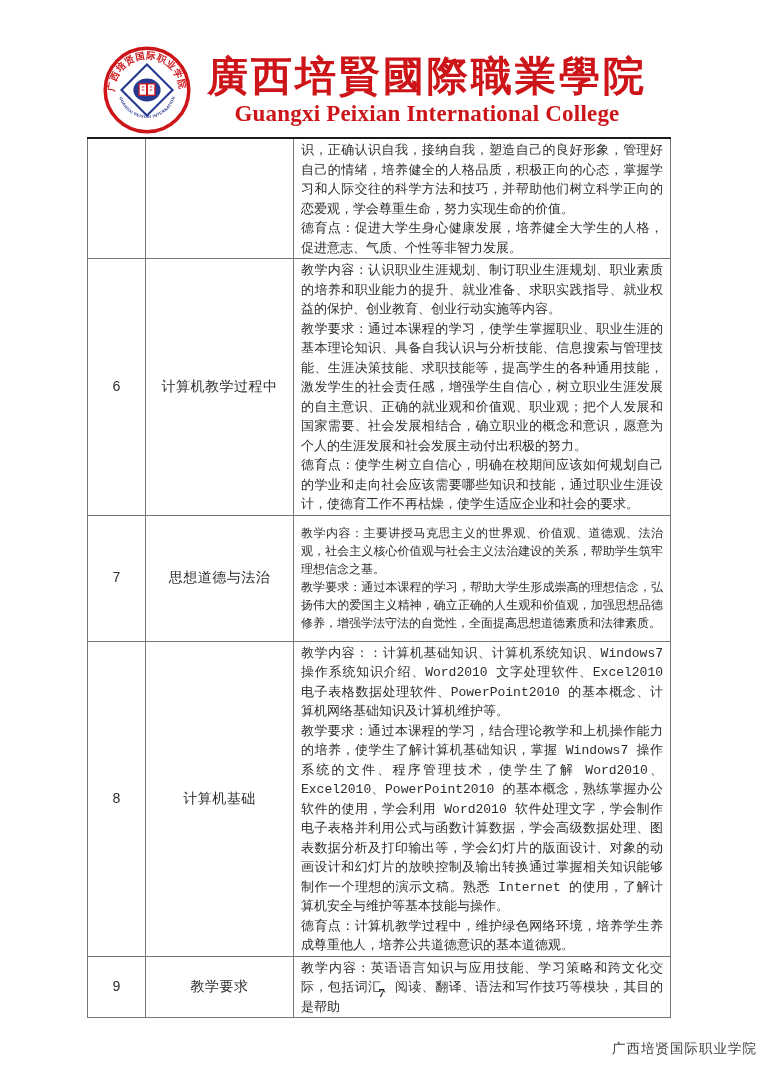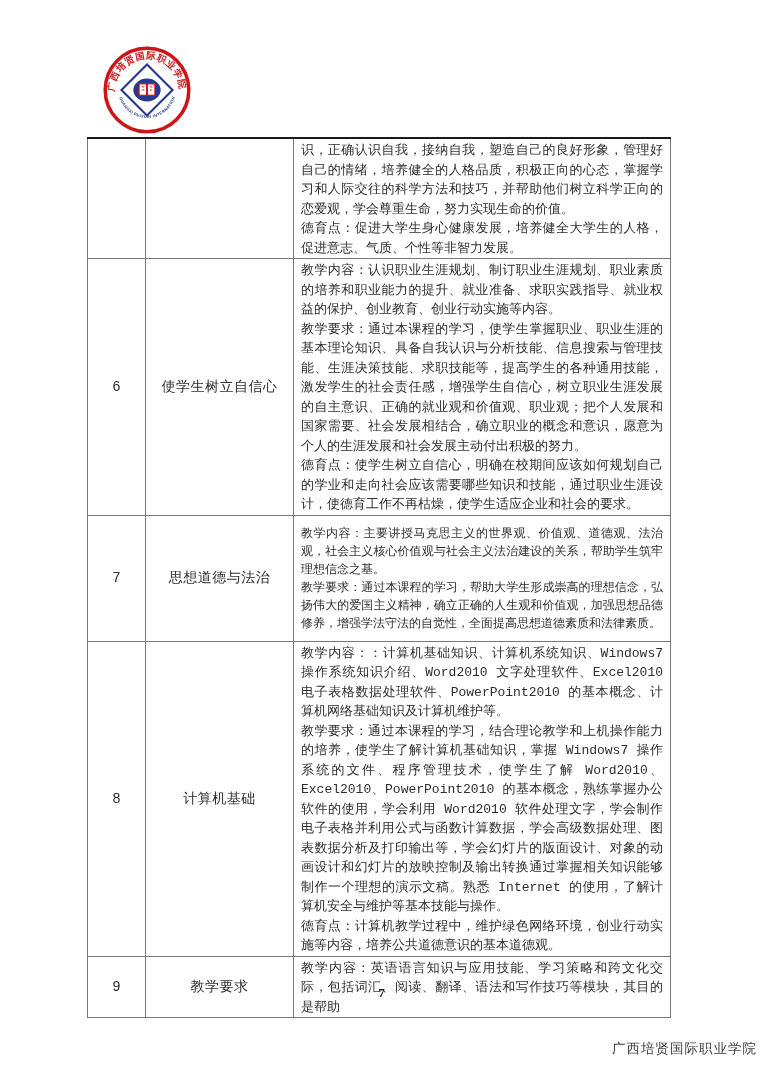--- a/index.html
+++ b/index.html
@@ -108,61 +108,65 @@
         <g>
           <rect x="41" y="43" width="8.6" height="13" fill="#ffffff" stroke="#cd1519" stroke-width="1.4"></rect>
           <rect x="50.4" y="43" width="8.6" height="13" fill="#ffffff" stroke="#cd1519" stroke-width="1.4"></rect>
           <line x1="44" y1="46.5" x2="47" y2="46.5" stroke="#cd1519" stroke-width="1"></line>
           <line x1="53" y1="46.5" x2="56" y2="46.5" stroke="#cd1519" stroke-width="1"></line>
           <line x1="44" y1="50" x2="47" y2="50" stroke="#cd1519" stroke-width="1"></line>
           <line x1="53" y1="50" x2="56" y2="50" stroke="#cd1519" stroke-width="1"></line>
         </g>
       </svg>
     </div>
+    <div class="titles">
+      <div class="title-zh">廣西培賢國際職業學院</div>
+      <div class="title-en">Guangxi Peixian International College</div>
+    </div>
   </div>
 
   <table class="course">
     <colgroup>
         <col style="width:58px">
         <col style="width:148px">
         <col style="width:377px">
       </colgroup>
     <tbody>
       <tr class="r0">
         <td class="c-no"></td>
         <td class="c-name"></td>
         <td class="c-body">
           <p class="para">识，正确认识自我，接纳自我，塑造自己的良好形象，管理好自己的情绪，培养健全的人格品质，积极正向的心态，掌握学习和人际交往的科学方法和技巧，并帮助他们树立科学正向的恋爱观，学会尊重生命，努力实现生命的价值。</p>
           <p class="para">德育点：促进大学生身心健康发展，培养健全大学生的人格，促进意志、气质、个性等非智力发展。</p>
         </td>
       </tr>
       <tr class="r1">
         <td class="c-no">6</td>
-        <td class="c-name">使学生树立自信心</td>
+        <td class="c-name">计算机教学过程中</td>
         <td class="c-body">
           <p class="para">教学内容：认识职业生涯规划、制订职业生涯规划、职业素质的培养和职业能力的提升、就业准备、求职实践指导、就业权益的保护、创业教育、创业行动实施等内容。</p>
           <p class="para">教学要求：通过本课程的学习，使学生掌握职业、职业生涯的基本理论知识、具备自我认识与分析技能、信息搜索与管理技能、生涯决策技能、求职技能等，提高学生的各种通用技能，激发学生的社会责任感，增强学生自信心，树立职业生涯发展的自主意识、正确的就业观和价值观、职业观；把个人发展和国家需要、社会发展相结合，确立职业的概念和意识，愿意为个人的生涯发展和社会发展主动付出积极的努力。</p>
           <p class="para">德育点：使学生树立自信心，明确在校期间应该如何规划自己的学业和走向社会应该需要哪些知识和技能，通过职业生涯设计，使德育工作不再枯燥，使学生适应企业和社会的要求。</p>
         </td>
       </tr>
       <tr class="r2 dense">
         <td class="c-no">7</td>
         <td class="c-name">思想道德与法治</td>
         <td class="c-body">
           <p class="para">教学内容：主要讲授马克思主义的世界观、价值观、道德观、法治观，社会主义核心价值观与社会主义法治建设的关系，帮助学生筑牢理想信念之基。</p>
           <p class="para">教学要求：通过本课程的学习，帮助大学生形成崇高的理想信念，弘扬伟大的爱国主义精神，确立正确的人生观和价值观，加强思想品德修养，增强学法守法的自觉性，全面提高思想道德素质和法律素质。</p>
         </td>
       </tr>
       <tr class="r3">
         <td class="c-no">8</td>
         <td class="c-name">计算机基础</td>
         <td class="c-body">
           <p class="para">教学内容：：计算机基础知识、计算机系统知识、Windows7 操作系统知识介绍、Word2010 文字处理软件、Excel2010 电子表格数据处理软件、PowerPoint2010 的基本概念、计算机网络基础知识及计算机维护等。</p>
           <p class="para">教学要求：通过本课程的学习，结合理论教学和上机操作能力的培养，使学生了解计算机基础知识，掌握 Windows7 操作系统的文件、程序管理技术，使学生了解 Word2010、Excel2010、PowerPoint2010 的基本概念，熟练掌握办公软件的使用，学会利用 Word2010 软件处理文字，学会制作电子表格并利用公式与函数计算数据，学会高级数据处理、图表数据分析及打印输出等，学会幻灯片的版面设计、对象的动画设计和幻灯片的放映控制及输出转换通过掌握相关知识能够制作一个理想的演示文稿。熟悉 Internet 的使用，了解计算机安全与维护等基本技能与操作。</p>
-          <p class="para">德育点：计算机教学过程中，维护绿色网络环境，创业行动实施等内容，培养公共道德意识的基本道德观。</p>
+          <p class="para">德育点：计算机教学过程中，维护绿色网络环境，培养学生养成尊重他人，培养公共道德意识的基本道德观。</p>
         </td>
       </tr>
       <tr class="r4">
         <td class="c-no">9</td>
         <td class="c-name">教学要求</td>
         <td class="c-body">
           <p class="para">教学内容：英语语言知识与应用技能、学习策略和跨文化交际，包括词汇、阅读、翻译、语法和写作技巧等模块，其目的是帮助</p>
         </td>
       </tr>
     </tbody>

